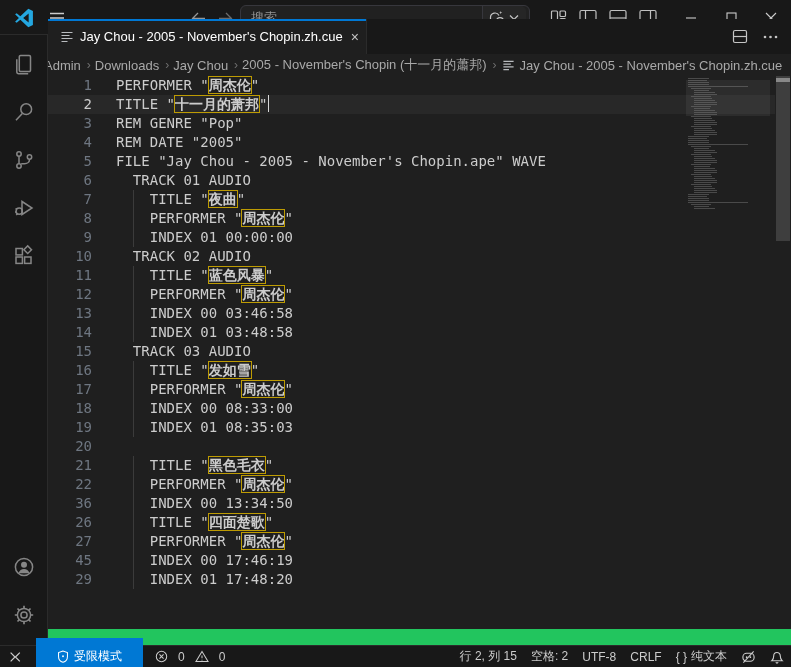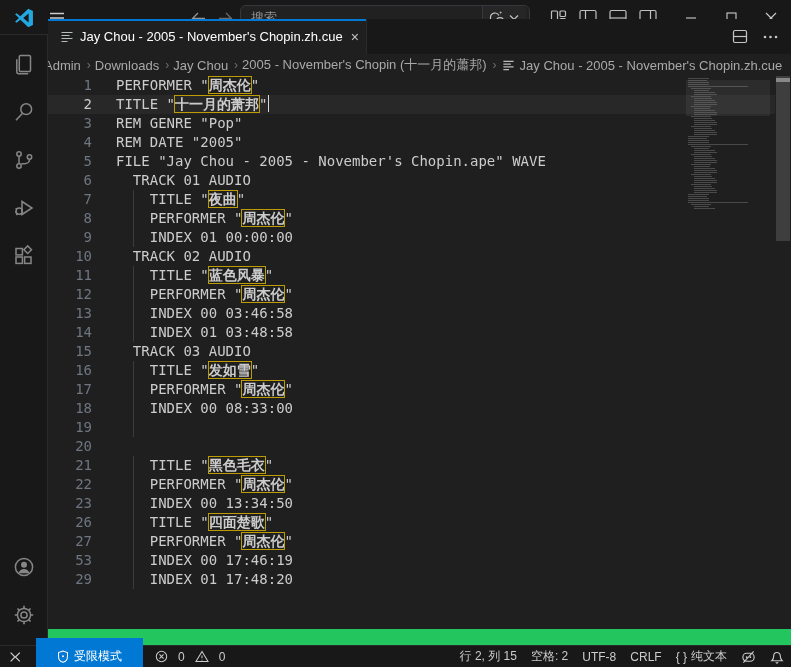--- a/index.html
+++ b/index.html
@@ -354,46 +354,47 @@
           <div class="line guide">
             <span class="ln">17</span>
             <span class="code"><span>    PERFORMER "</span><span class="uni">周杰伦</span><span>"</span></span>
           </div>
           <div class="line guide">
             <span class="ln">18</span>
             <span class="code"><span>    INDEX 00 08:33:00</span></span>
           </div>
           <div class="line guide">
             <span class="ln">19</span>
+            <span class="code"><span>    INDEX 01 08:35:03</span></span>
           </div>
           <div class="line">
             <span class="ln">20</span>
           </div>
           <div class="line guide">
             <span class="ln">21</span>
             <span class="code"><span>    TITLE "</span><span class="uni">黑色毛衣</span><span>"</span></span>
           </div>
           <div class="line guide">
             <span class="ln">22</span>
             <span class="code"><span>    PERFORMER "</span><span class="uni">周杰伦</span><span>"</span></span>
           </div>
           <div class="line guide">
-            <span class="ln">23</span>
+            <span class="ln">36</span>
             <span class="code"><span>    INDEX 00 13:34:50</span></span>
           </div>
           <div class="line guide">
             <span class="ln">26</span>
             <span class="code"><span>    TITLE "</span><span class="uni">四面楚歌</span><span>"</span></span>
           </div>
           <div class="line guide">
             <span class="ln">27</span>
             <span class="code"><span>    PERFORMER "</span><span class="uni">周杰伦</span><span>"</span></span>
           </div>
           <div class="line guide">
-            <span class="ln">53</span>
+            <span class="ln">45</span>
             <span class="code"><span>    INDEX 00 17:46:19</span></span>
           </div>
           <div class="line guide">
             <span class="ln">29</span>
             <span class="code"><span>    INDEX 01 17:48:20</span></span>
           </div>
         </div>
 
       <div class="minimap">
         <div class="mm-rows">

